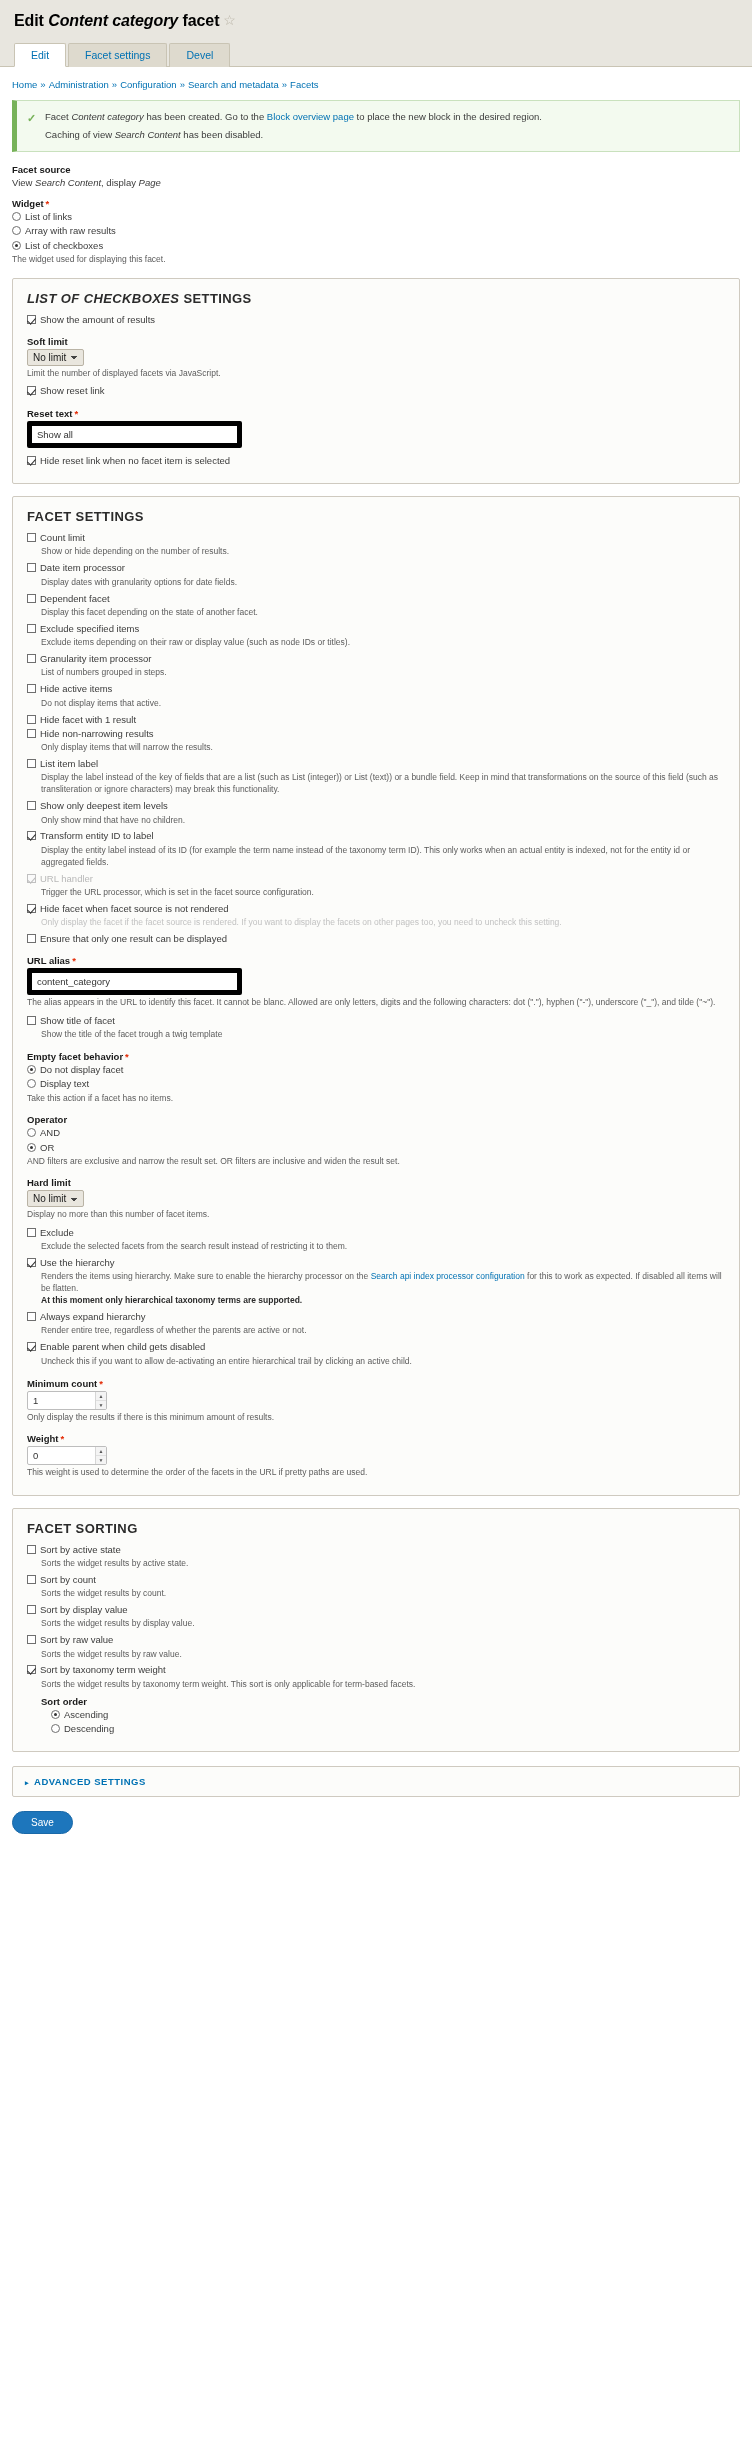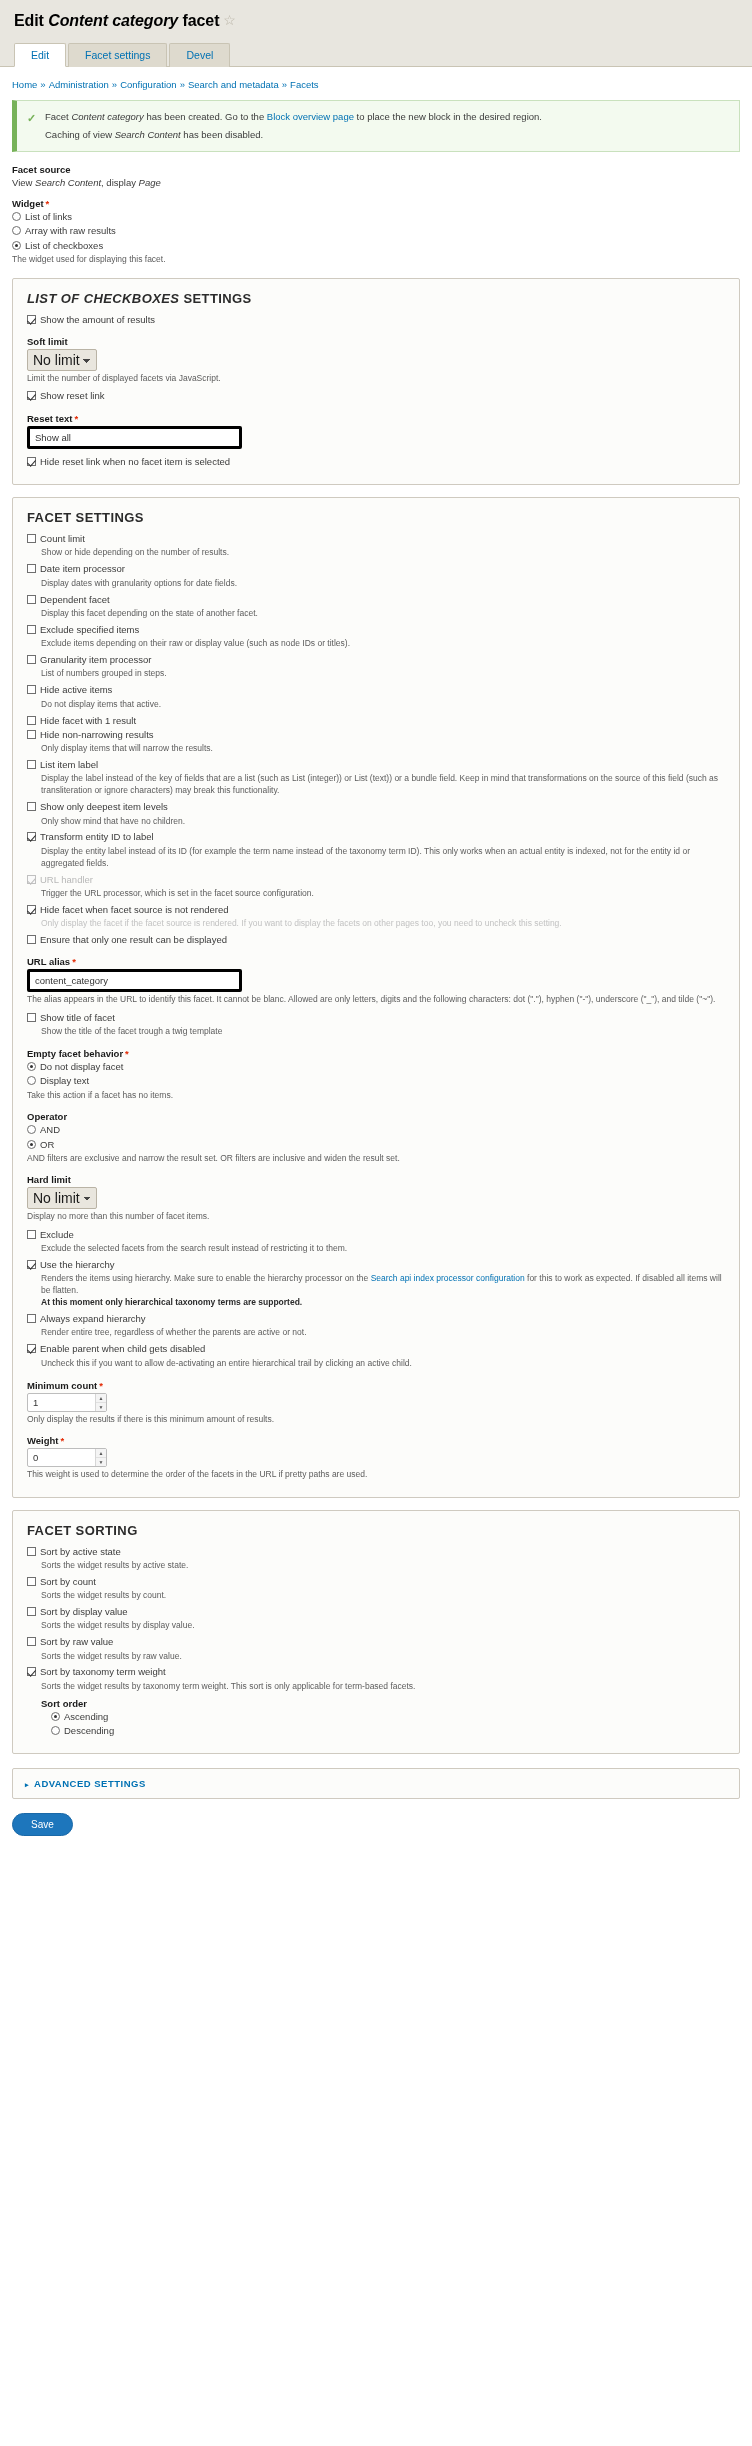--- a/index.html
+++ b/index.html
@@ -129,42 +129,42 @@
   }
   .panel-title {
     font-size:13px; font-weight:bold; letter-spacing:0.4px;
     color:#2b2b2b; text-transform:uppercase; margin-bottom:8px;
   }
   .panel-title .it { font-style: italic; }
 
   
   select.sel {
     font-family:"Liberation Sans", sans-serif;
-    font-size:14px;
+    font-size:10px;
     padding:2px 16px 2px 5px;
     border:1px solid #b9b3a5;
     background:#e9e6de;
     color:#1a1a1a;
     border-radius:2px;
     appearance:none;
     -webkit-appearance:none;
     background-image:
       linear-gradient(45deg, transparent 50%, #444 50%),
       linear-gradient(135deg, #444 50%, transparent 50%);
     background-position:
       calc(100% - 9px) calc(50% + 1px),
       calc(100% - 5px) calc(50% + 1px);
     background-size: 4px 4px, 4px 4px;
     background-repeat: no-repeat;
   }
   input.txt {
     font-family:"Liberation Sans", sans-serif;
     font-size:9.5px;
     padding:3px 5px;
-    border:3px solid #000000;
+    border:5px solid #000000;
     background:#fff;
     color:#333;
     border-radius:2px;
     width:215px;
   }
   .num-wrap { position:relative; display:inline-block; }
   input.num {
     font-family:"Liberation Sans", sans-serif;
     font-size:9.5px;
     padding:3px 14px 3px 5px;

